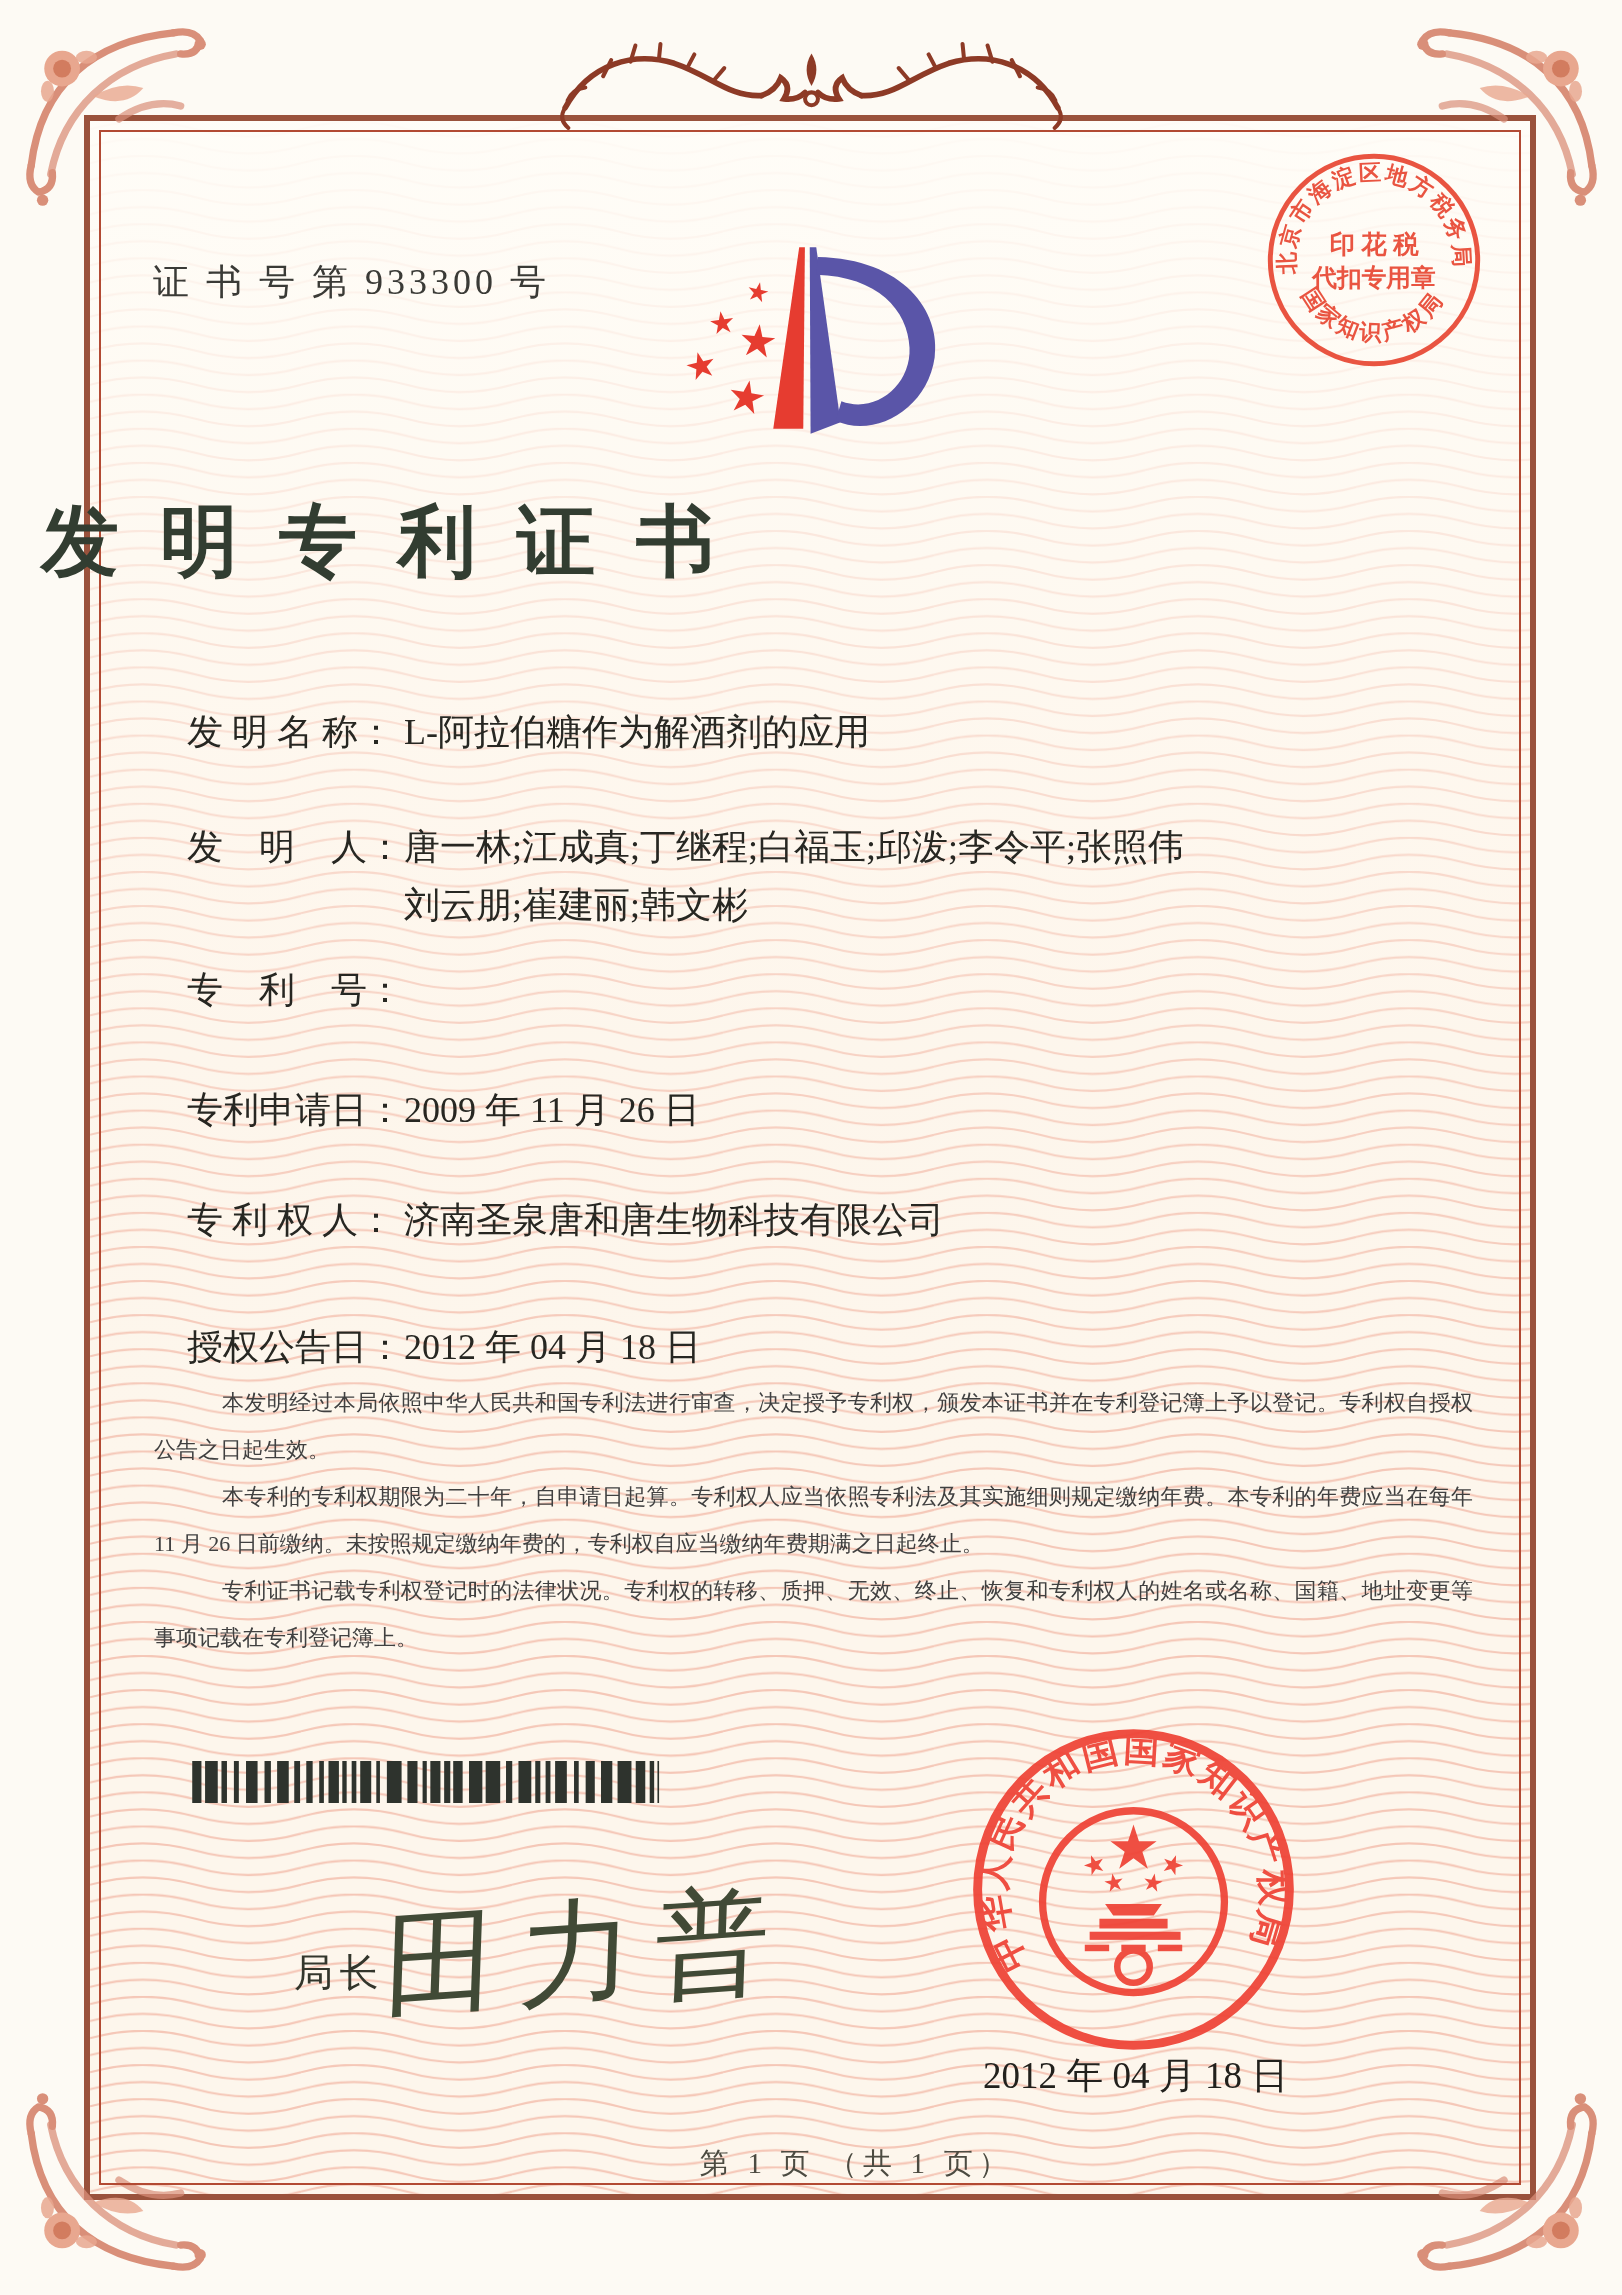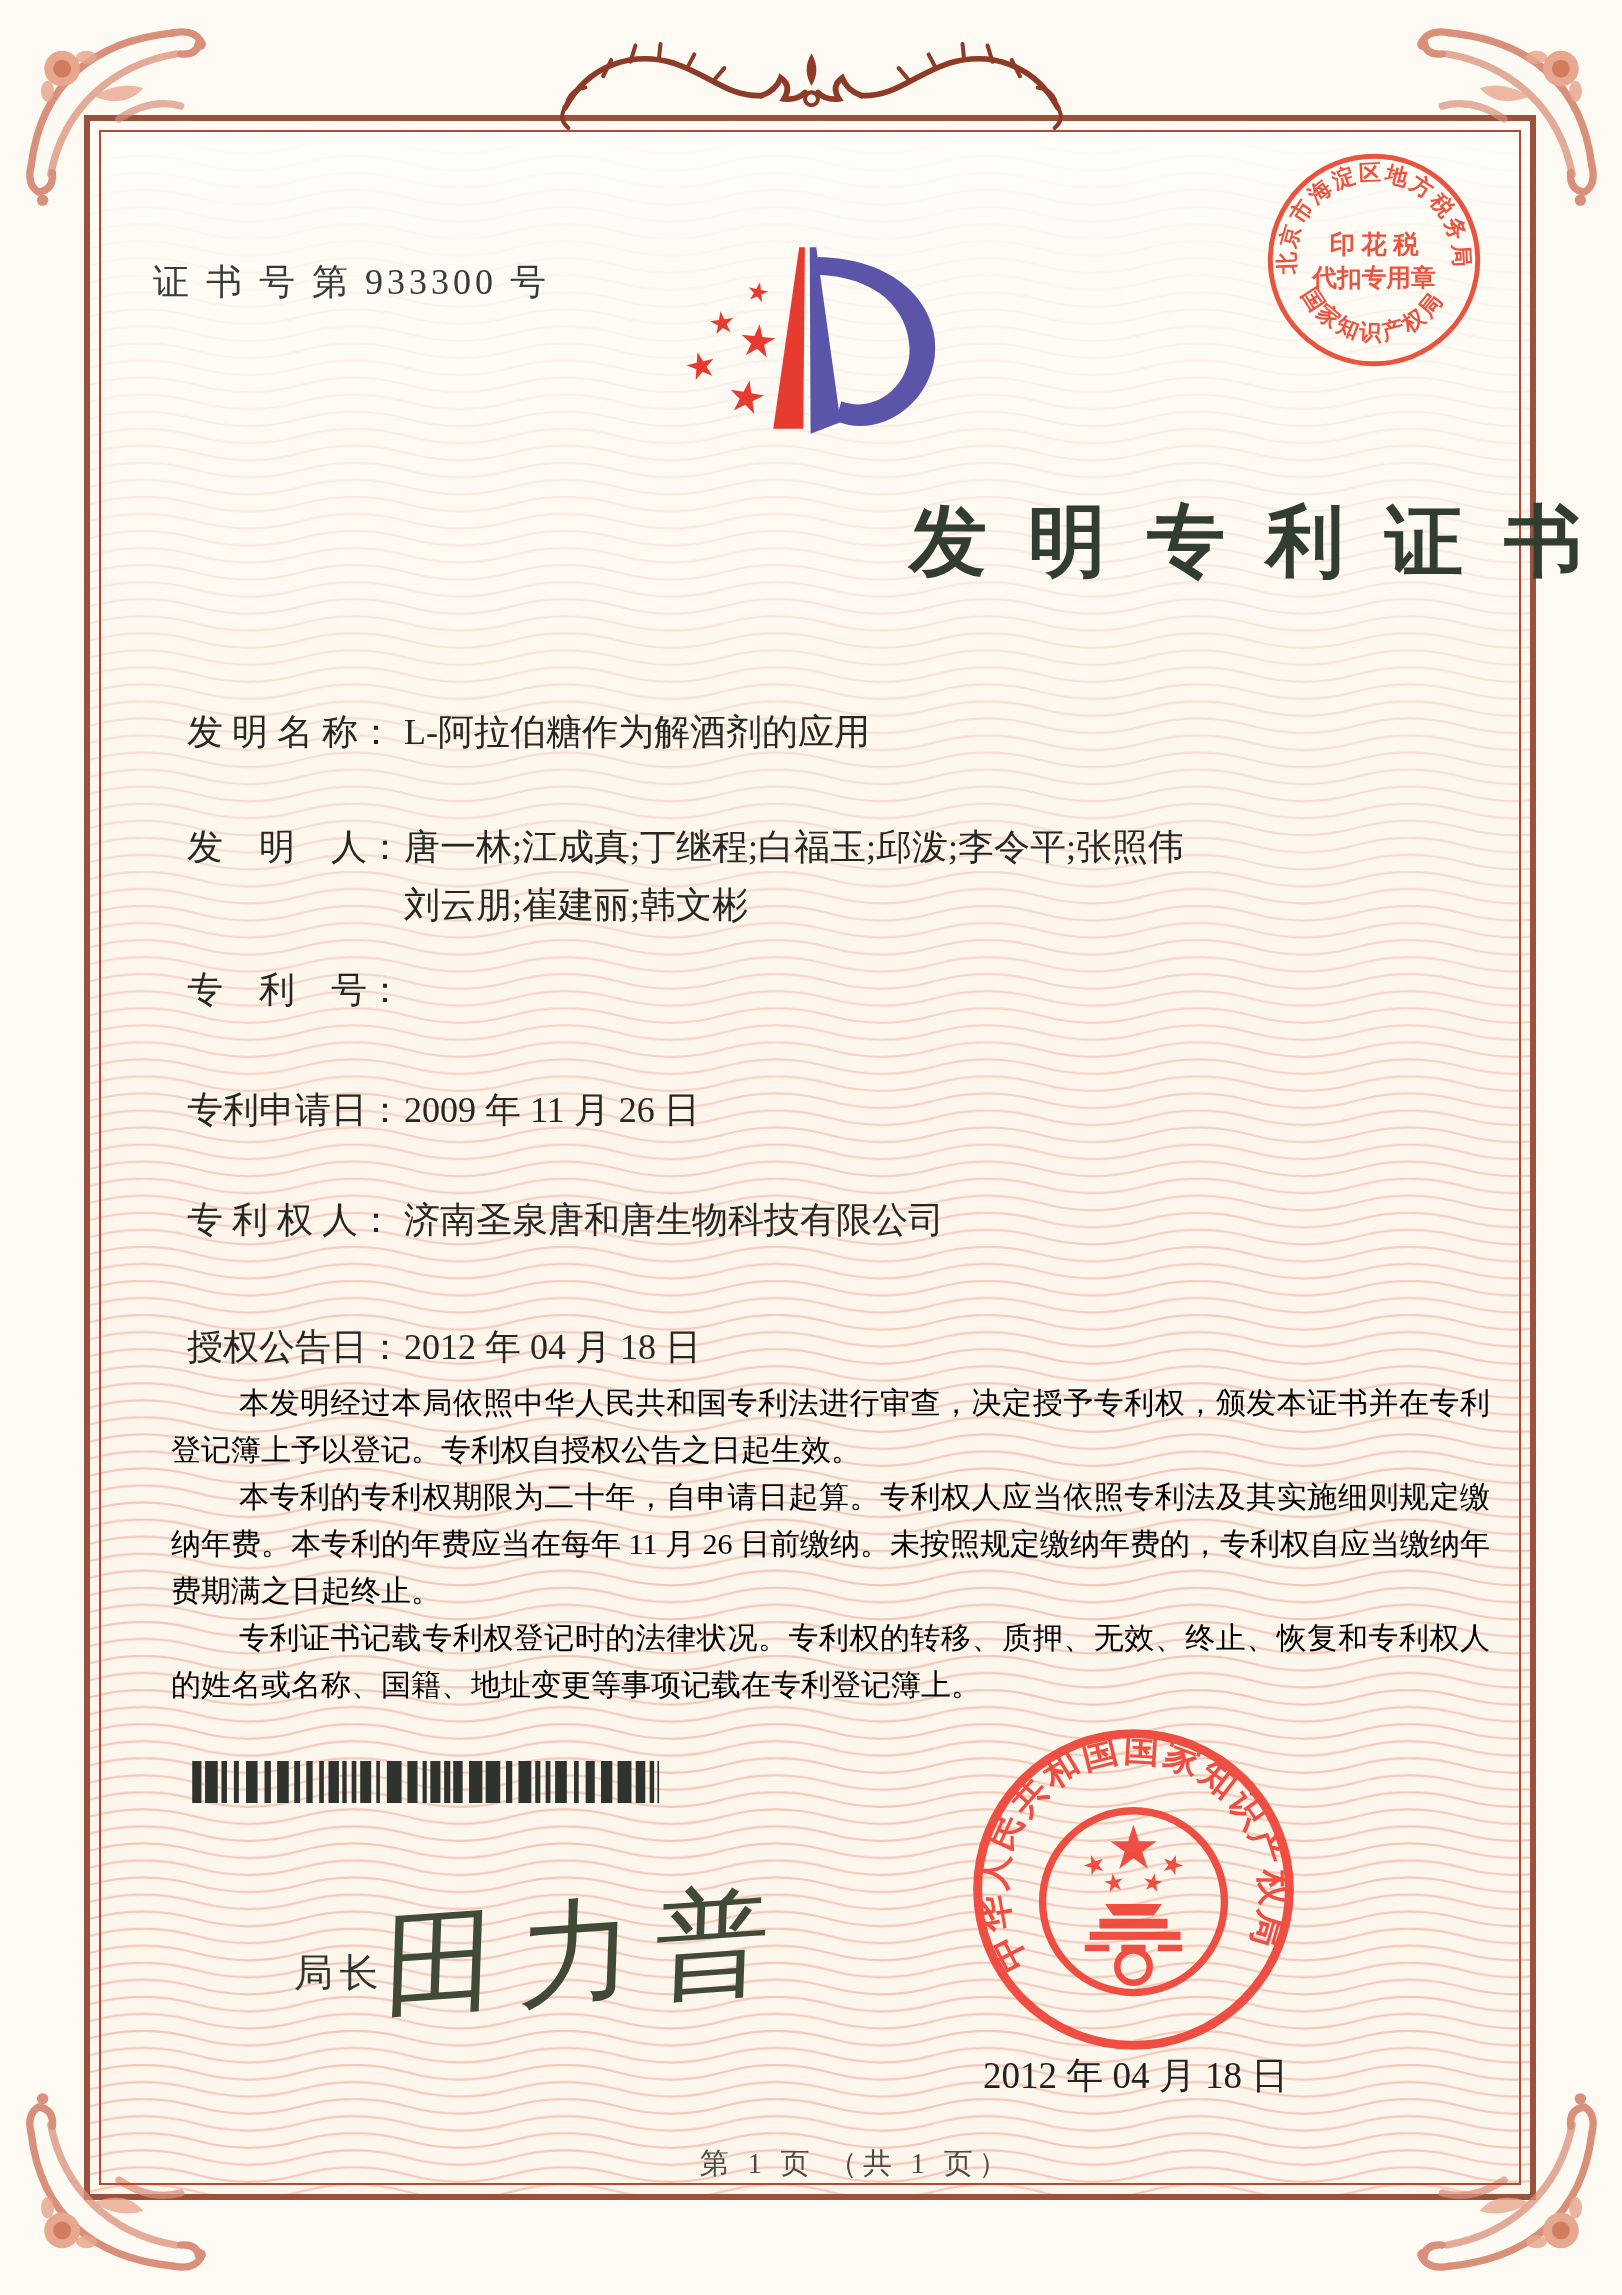--- a/index.html
+++ b/index.html
@@ -30,36 +30,36 @@
   .corner.tr{right:14.6px;top:14.6px;}
   .corner.bl{left:14.6px;bottom:11.4px;}
   .corner.br{right:14.6px;bottom:11.4px;}
   .top-ornament{position:absolute;left:552px;top:31px;width:519px;height:105px;z-index:2;}
   
   .content{position:absolute;left:0;top:0;width:100%;height:100%;z-index:4;}
   .cert-no{position:absolute;left:153px;top:258px;font-size:36px;letter-spacing:4px;color:#3a3a36;white-space:pre;}
   .logo{position:absolute;left:667px;top:234px;width:292px;height:268px;}
   .tax-stamp{position:absolute;left:1267px;top:153px;width:214px;height:214px;opacity:.95;mix-blend-mode:multiply;}
   .doc-title{
-    position:absolute;left:0;top:490px;width:100%;text-align:right;
+    position:absolute;left:0;top:490px;width:100%;text-align:left;
     font-size:78px;font-weight:bold;color:#323d31;letter-spacing:41px;text-indent:41px;
   }
   .row{position:absolute;left:187px;right:114px;display:flex;font-size:36px;color:#272722;}
   .row .lbl{flex:0 0 217px;white-space:pre;}
   .row .val{white-space:pre;}
   .row-name{top:708px;align-items:flex-end;}
   .row-inventors{top:823px;}
   .row-inventors .val2{position:absolute;left:217px;top:58px;white-space:pre;}
   .row-patno{top:966px;flex-direction:column;}
   .row-appdate{top:1086px;}
   .row-patentee{top:1196px;}
   .row-pubdate{top:1323px;}
   .body-text{
-    position:absolute;left:171px;top:1379px;width:1319px;
-    font-size:30px;line-height:47px;text-align:justify;color:#000000;
+    position:absolute;left:154px;top:1379px;width:1319px;
+    font-size:22px;line-height:47px;text-align:justify;color:#404040;
   }
   .body-text p{margin:0;text-indent:68px;}
   .barcode{position:absolute;left:191px;top:1761px;width:479px;height:42px;}
   .sig-title{position:absolute;left:294px;top:1946px;font-size:39px;letter-spacing:6.5px;color:#33362c;}
   .sig-name{
     position:absolute;left:383px;top:1876px;font-size:115px;letter-spacing:21px;
     color:#414a36;transform:rotate(-4deg) skewX(-6deg);white-space:pre;
   }
   .seal{position:absolute;left:963px;top:1719px;width:341px;height:341px;opacity:.93;mix-blend-mode:multiply;}
   .seal-date{position:absolute;left:945px;top:2051px;width:381px;text-align:center;font-size:37px;color:#22211d;white-space:pre;}

